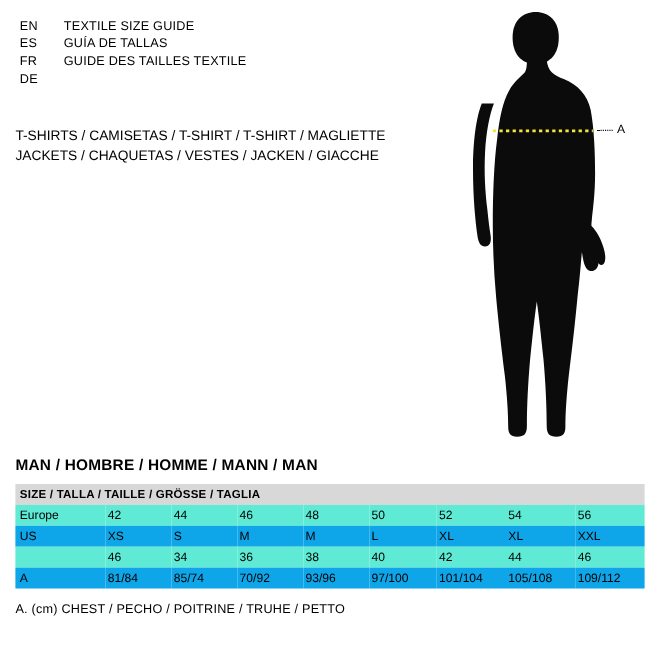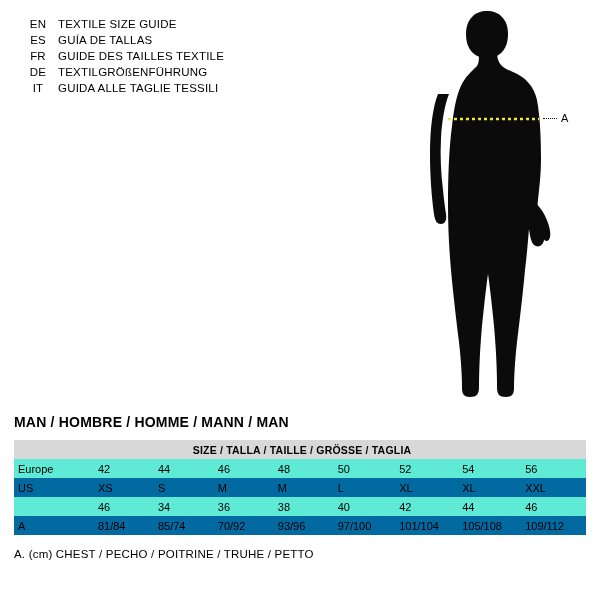--- a/index.html
+++ b/index.html
@@ -25,21 +25,20 @@
     left: 18px;
     top: 18px;
     width: 380px;
   }
   .lang-row {
     display: flex;
     align-items: baseline;
     height: 16px;
     font-size: 11.5px;
     letter-spacing: 0.2px;
-    text-align: center;
   }
   .lang-code {
     width: 40px;
     flex: 0 0 40px;
   }
   .lang-text {
     white-space: nowrap;
   }
 
   
@@ -101,27 +100,26 @@
   table.size-table td {
     padding: 0;
     height: 19px;
     vertical-align: middle;
   }
   .row-head td {
     background: #d8d8d8;
     font-weight: bold;
     font-size: 10.5px;
     letter-spacing: 0.2px;
-    text-align: center;
   }
   .row-alt td {
     background: #5eead4;
   }
   .row-plain td {
-    background: #0369a1;
+    background: #0ea5e9;
   }
   .c-label {
     width: 92px;
     padding-left: 4px !important;
   }
   .c-val {
     width: 68px;
     text-align: left;
     padding-left: 2px !important;
     margin-top: 16px;
@@ -148,28 +146,27 @@
     <div class="lang-row">
       <span class="lang-code">ES</span>
       <span class="lang-text">GUÍA DE TALLAS</span>
     </div>
     <div class="lang-row">
       <span class="lang-code">FR</span>
       <span class="lang-text">GUIDE DES TAILLES TEXTILE</span>
     </div>
     <div class="lang-row">
       <span class="lang-code">DE</span>
-      <span class="lang-text">TEXTILGRÖßENFÜHRUNG</span>
-    </div>
-    <div class="lang-row">
-      <span class="lang-code">IT</span>
-      <span class="lang-text">GUIDA ALLE TAGLIE TESSILI</span>
     </div>
   </div>
 
+  <div class="category-block">
+    <div class="category-line">T-SHIRTS / CAMISETAS / T-SHIRT / T-SHIRT / MAGLIETTE</div>
+    <div class="category-line">JACKETS / CHAQUETAS / VESTES / JACKEN / GIACCHE</div>
+  </div>
 
   <div class="figure-wrap">
     <svg width="190" height="400" viewBox="0 0 190 400" xmlns="http://www.w3.org/2000/svg">
 
       <path fill="#0b0b0b" d="M61,26 C61,11 70,3 82,3 C94,3 103,11 103,26 C103,40 96,50 82,50 C68,50 61,40 61,26 Z"></path>
 
       <path fill="#0b0b0b" d="
         M74,46
         L92,46
         C93,57 98,60 108,64

